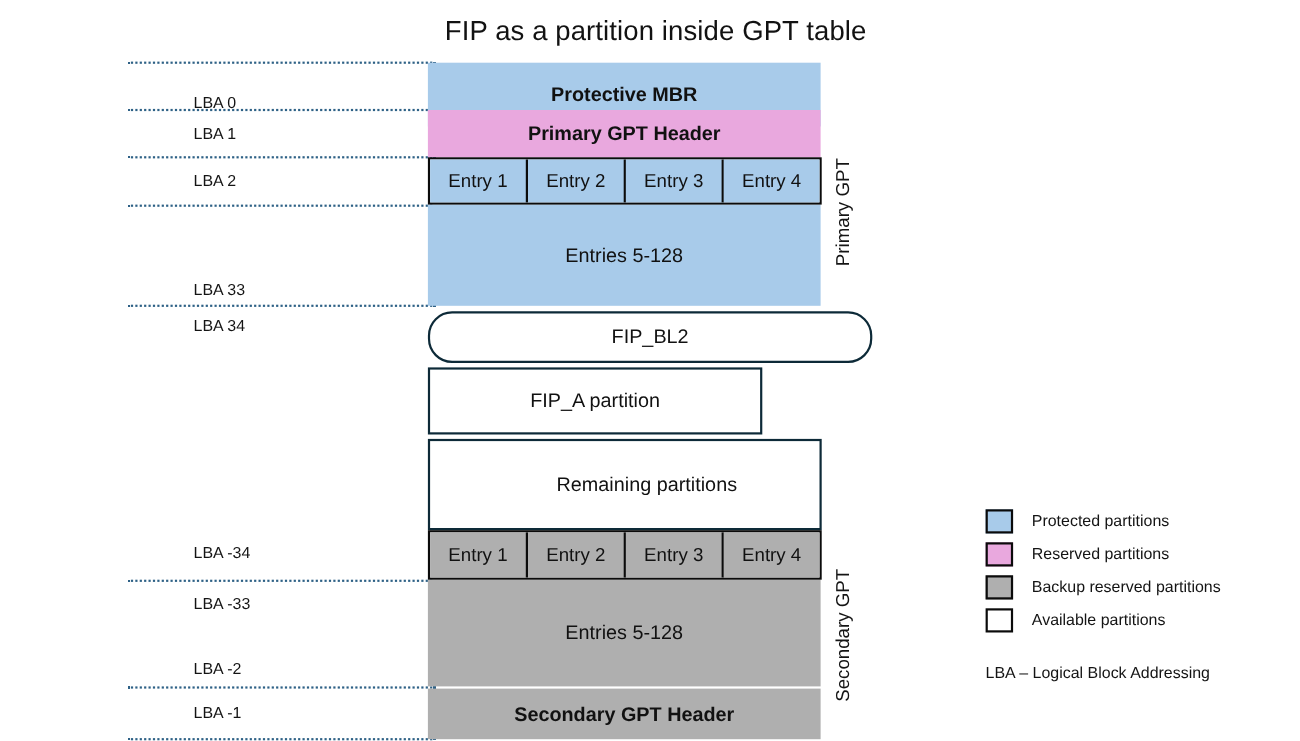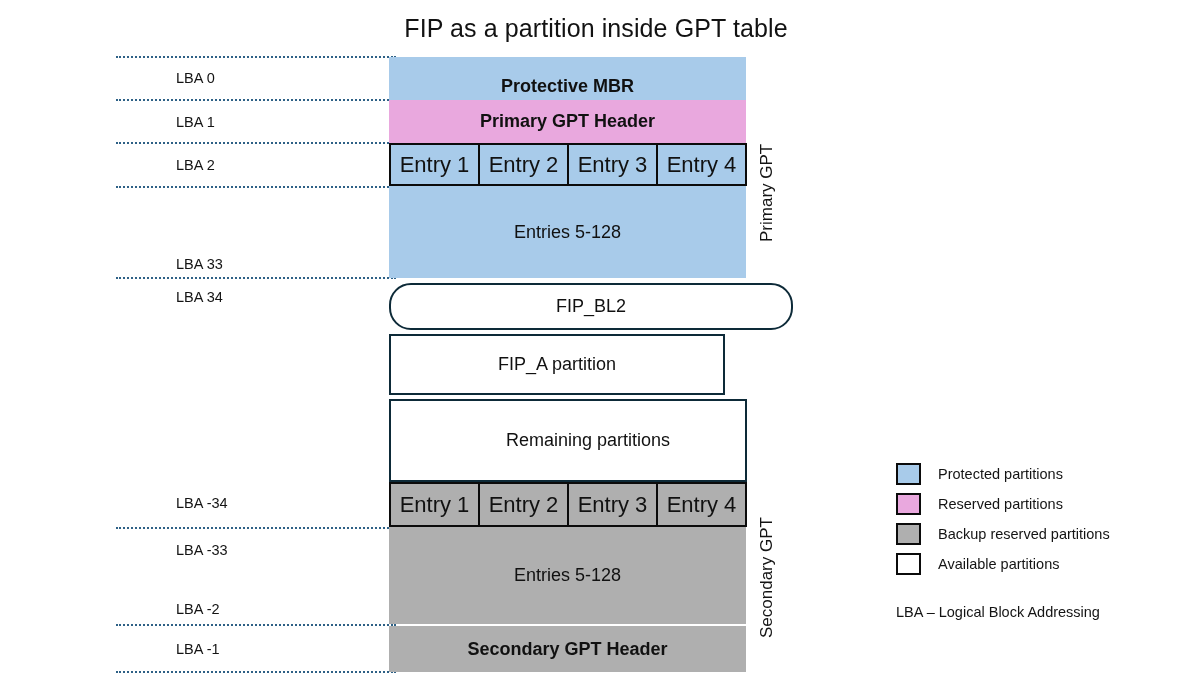--- a/index.html
+++ b/index.html
@@ -77,21 +77,21 @@
     left: 389px;
     box-sizing: border-box;
     display: flex;
     border: 2px solid #0B0B0B;
   }
   .entries-row .cell {
     flex: 1 1 0;
     display: flex;
     align-items: center;
     justify-content: center;
-    font-size: 22px;
+    font-size: 17px;
     color: #111111;
     box-sizing: border-box;
     border-right: 2px solid #0B0B0B;
   }
   .entries-row .cell:last-child { border-right: none; }
   .ent-blue .cell { background: #A8CBEA; }
   .ent-gray .cell { background: #AFAFAF; }
 
   
   .side-label {
@@ -155,21 +155,21 @@
       <div class="guide" style="top: 56px;"></div>
       <div class="guide" style="top: 99px;"></div>
       <div class="guide" style="top: 142px;"></div>
       <div class="guide" style="top: 186px;"></div>
       <div class="guide" style="top: 277px;"></div>
       <div class="guide" style="top: 527px;"></div>
       <div class="guide" style="top: 624px;"></div>
       <div class="guide" style="top: 671px;"></div>
     </div>
   <div id="lba-labels">
-      <div class="lba" style="top: 70px;">LBA 0</div>
+      <div class="lba" style="top: 86px;">LBA 0</div>
       <div class="lba" style="top: 114px;">LBA 1</div>
       <div class="lba" style="top: 157px;">LBA 2</div>
       <div class="lba" style="top: 256px;">LBA 33</div>
       <div class="lba" style="top: 289px;">LBA 34</div>
       <div class="lba" style="top: 495px;">LBA -34</div>
       <div class="lba" style="top: 542px;">LBA -33</div>
       <div class="lba" style="top: 601px;">LBA -2</div>
       <div class="lba" style="top: 641px;">LBA -1</div>
     </div>
   <div id="blocks">
@@ -178,21 +178,21 @@
       </div>
       <div class="block blk-pink bold" style="top: 100px; height: 43px; width: 357px;">
         <span>Primary GPT Header</span>
       </div>
       <div class="block blk-blue" style="top: 186px; height: 92px; width: 357px;">
         <span>Entries 5-128</span>
       </div>
       <div class="block blk-white" style="top: 283px; height: 47px; width: 404px; border-radius: 22px;">
         <span>FIP_BL2</span>
       </div>
-      <div class="block blk-white" style="top: 334px; height: 61px; width: 336px;">
+      <div class="block blk-white" style="top: 334px; height: 61px; width: 304px;">
         <span>FIP_A partition</span>
       </div>
       <div class="block blk-white" style="top: 399px; height: 83px; width: 358px; padding-left: 40px;">
         <span>Remaining partitions</span>
       </div>
       <div class="block blk-gray" style="top: 527px; height: 97px; width: 357px;">
         <span>Entries 5-128</span>
       </div>
       <div class="block blk-gray bold" style="top: 626px; height: 46px; width: 357px;">
         <span>Secondary GPT Header</span>

